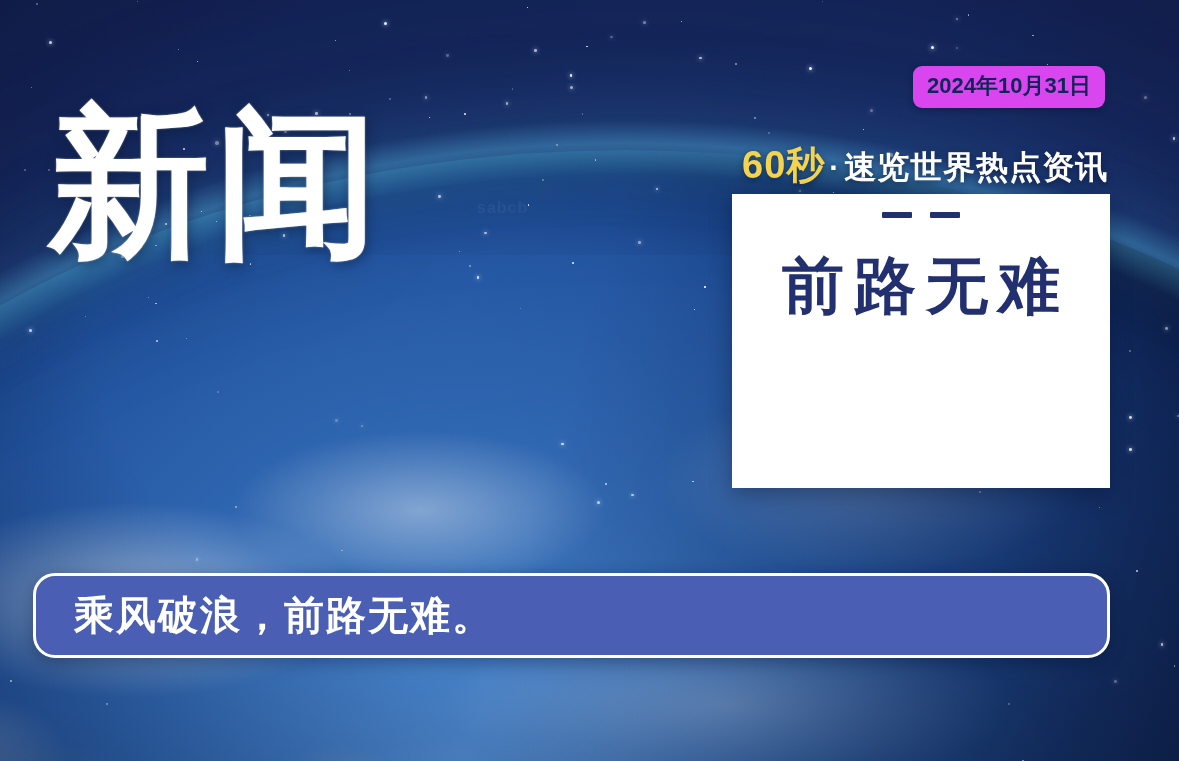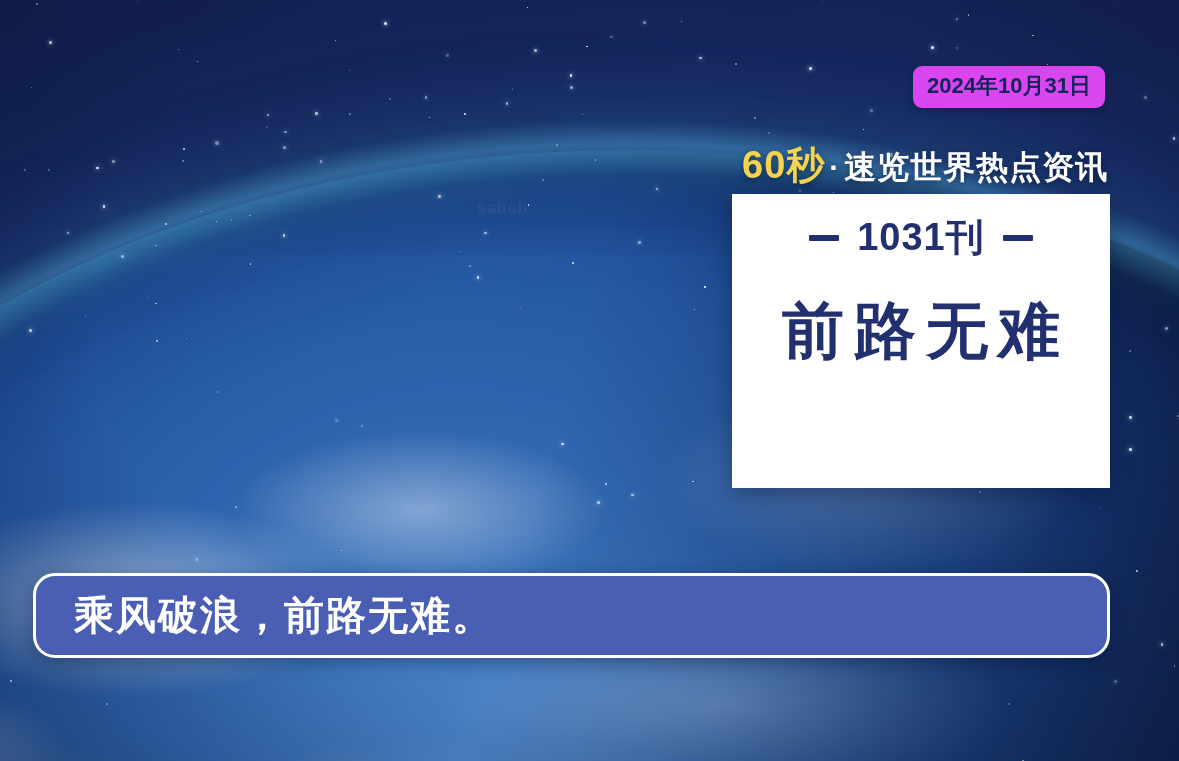--- a/index.html
+++ b/index.html
@@ -393,32 +393,32 @@
       <div class="star" style="left: 463.7px; top: 113px; width: 1.9px; height: 1.9px; opacity: 0.91;"></div>
       <div class="star" style="left: 349.1px; top: 69.9px; width: 1.1px; height: 1.1px; opacity: 0.48;"></div>
       <div class="star" style="left: 692px; top: 480.6px; width: 1.9px; height: 1.9px; opacity: 0.75;"></div>
     </div>
 
   <div class="vignette"></div>
 
   <div class="watermark">sabcb</div>
 
   <div class="title-block">
+    <div class="title-line title-xinwen">新闻</div>
   </div>
 
   <div class="date-badge">2024年10月31日</div>
 
   <div class="tagline">
     <span class="secs">60秒</span><span class="dot">·</span><span class="desc">速览世界热点资讯</span>
   </div>
 
   <div class="date-card">
     <div class="issue-row">
       <span class="issue-dash"></span>
-      <span>1031刊</span>
       <span class="issue-dash"></span>
     </div>
     <div class="lunar">前路无难</div>
   </div>
 
   <div class="quote-banner">
     <span class="quote-text">乘风破浪，前路无难。</span>
   </div>
 
 </div>

